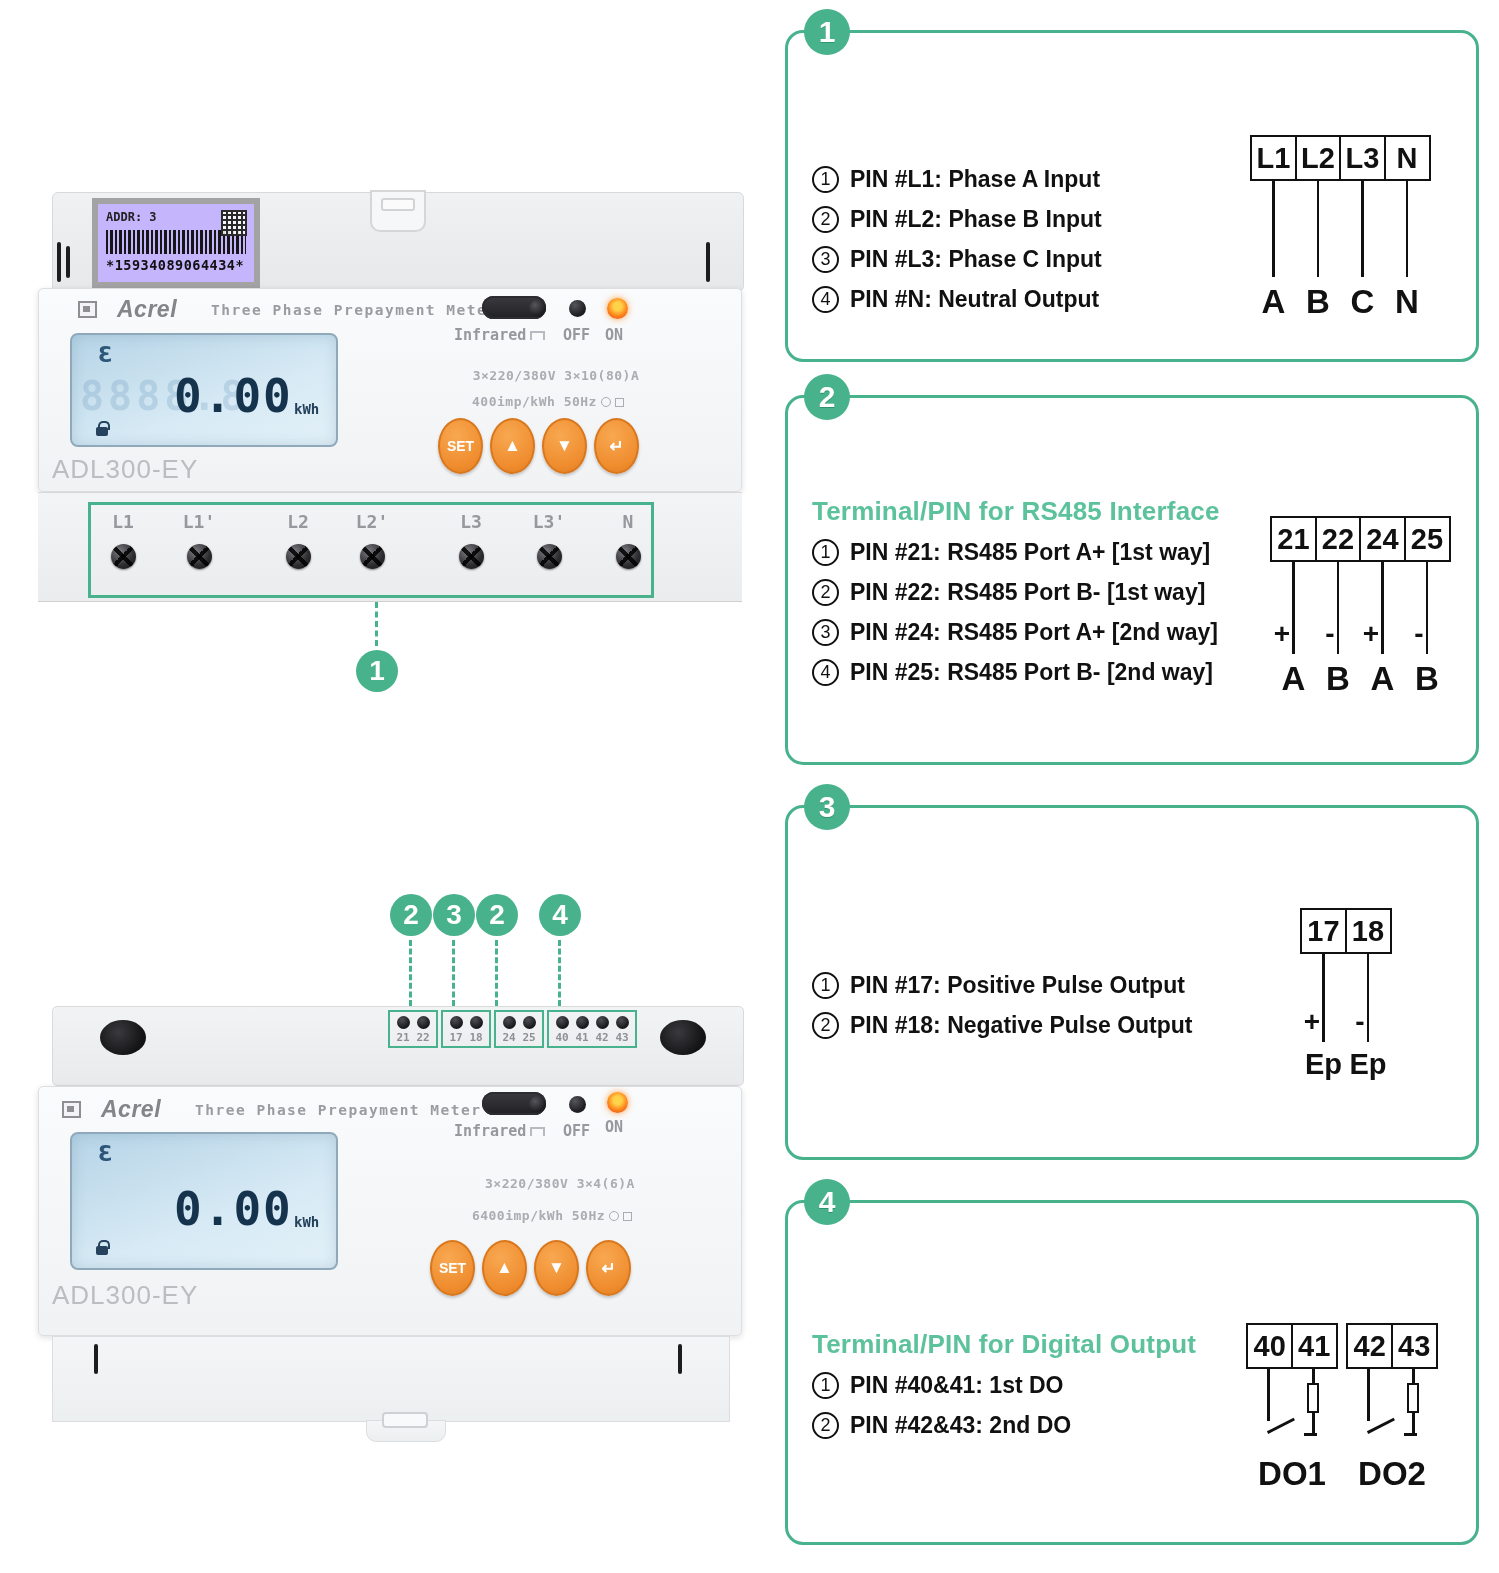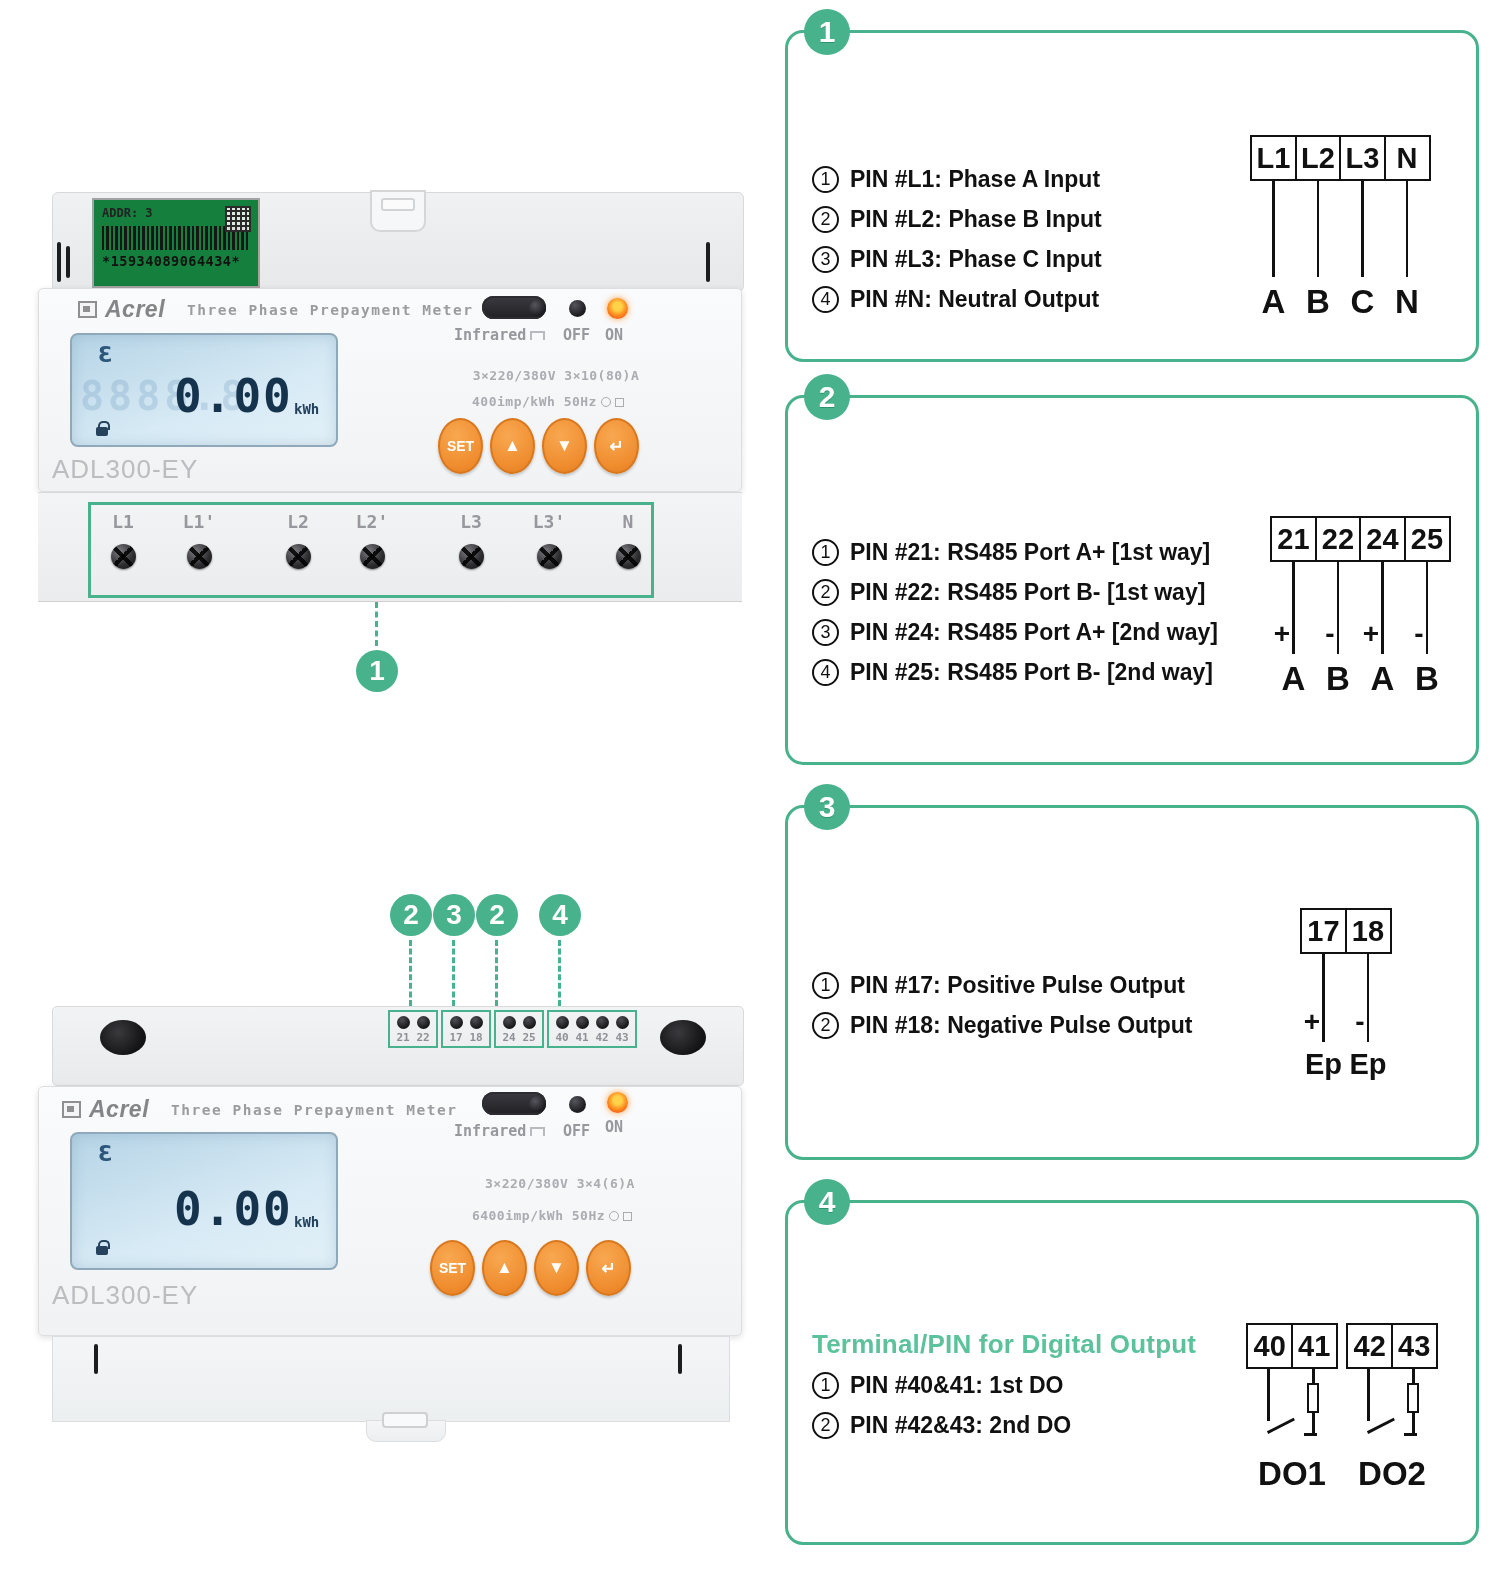--- a/index.html
+++ b/index.html
@@ -41,32 +41,32 @@
   .wline{position:absolute;width:2.5px;background:var(--ink)}
   .blade{position:absolute;width:30px;height:2.5px;background:var(--ink);transform:rotate(-27deg);transform-origin:left bottom}
   .fuse{position:absolute;width:12px;height:30px;border:2.5px solid var(--ink);background:#fff}
   .tick{position:absolute;width:13px;height:2.5px;background:var(--ink)}
 
   
   .meter{position:absolute;width:717px}
   .plate{position:absolute;background:linear-gradient(180deg,#f0f1f3,#e7e8ea);border:1px solid #d8d9db;border-radius:6px}
   .front{position:absolute;background:linear-gradient(180deg,#fafbfc,#f1f2f4);border:1px solid #dddee0;
          border-radius:5px;box-shadow:0 2px 6px rgba(0,0,0,.12)}
-  .sticker{position:absolute;background:#15803d;border:2px solid #a3a3a3;padding:6px 8px}
+  .sticker{position:absolute;background:#c4b5fd;border:6px solid #a3a3a3;padding:6px 8px}
   .addr{font-family:"DejaVu Sans Mono",monospace;font-weight:bold;font-size:12px;color:#222}
   .qr{position:absolute;right:7px;top:6px;width:26px;height:26px;background:
       repeating-linear-gradient(0deg,#2a2a2a 0 2px,transparent 2px 5px),
       repeating-linear-gradient(90deg,#2a2a2a 0 2px,rgba(255,255,255,.85) 2px 5px);outline:2px solid #2a2a2a;outline-offset:-2px}
   .barcode{height:24px;margin-top:6px;background:repeating-linear-gradient(90deg,#161616 0 2px,transparent 2px 4px,#161616 4px 7px,transparent 7px 9px)}
   .serial{font-family:"DejaVu Sans Mono",monospace;font-weight:bold;font-size:13.5px;color:#111;margin-top:3px;letter-spacing:.5px}
   .toptab{position:absolute;border:2px solid #d5d6d8;background:#f6f7f8;border-radius:0 0 10px 10px}
   .toptab .slot{position:absolute;left:9px;top:6px;width:34px;height:13px;border:2px solid #d2d3d5;border-radius:3px;background:#fbfbfc}
   .edge-tick{position:absolute;width:4px;background:#1d1d1f;border-radius:2px}
 
-  .brandrow{position:absolute;display:flex;align-items:center;gap:8px}
+  .brandrow{position:absolute;display:flex;align-items:center;gap:20px}
   .acrel-logo{width:19px;height:17px;border:2.5px solid #8e8e93;position:relative;background:#f4f4f6}
   .acrel-logo::after{content:"";position:absolute;left:3px;top:3px;width:7px;height:6px;background:#8e8e93}
   .acrel-name{font-style:italic;font-weight:bold;font-size:23px;color:#848489;letter-spacing:.5px}
   .product{font-family:"DejaVu Sans Mono",monospace;font-weight:bold;font-size:14.5px;color:#9b9ba0;letter-spacing:1.5px}
 
   .irpill{position:absolute;width:64px;height:23px;border-radius:12px;background:linear-gradient(180deg,#3a3a40,#202024);box-shadow:inset 0 0 0 2px #2c2c31}
   .led{position:absolute;border-radius:50%}
   .led.dark{width:17px;height:17px;background:radial-gradient(circle at 35% 30%,#55555c,#1e1e22 65%)}
   .led.on{width:21px;height:21px;background:radial-gradient(circle at 50% 40%,#ffd24a 0 25%,#ff8b1e 55%,#e23c15 100%);box-shadow:0 0 6px rgba(255,140,30,.8)}
   .ilabel{position:absolute;font-family:"DejaVu Sans Mono",monospace;font-weight:bold;font-size:15px;color:#97979d}
@@ -355,20 +355,21 @@
         </div>
       <div class="dcol">
           <div class="vline" style="height:96px"></div>
           <div class="dlabel">N</div>
         </div>
     </div>
   </div>
 
   <div class="box" style="top:395px;height:370px">
     <div class="gbadge" style="left:16px;top:-24px">2</div>
+    <div class="box-title" style="top:98px">Terminal/PIN for RS485 Interface</div>
     <div class="item" style="top:141px">
         <span class="cnum">1</span>
         <span class="itext">PIN #21: RS485 Port A+ [1st way]</span>
       </div>
     <div class="item" style="top:181px">
         <span class="cnum">2</span>
         <span class="itext">PIN #22: RS485 Port B- [1st way]</span>
       </div>
     <div class="item" style="top:221px">
         <span class="cnum">3</span>

